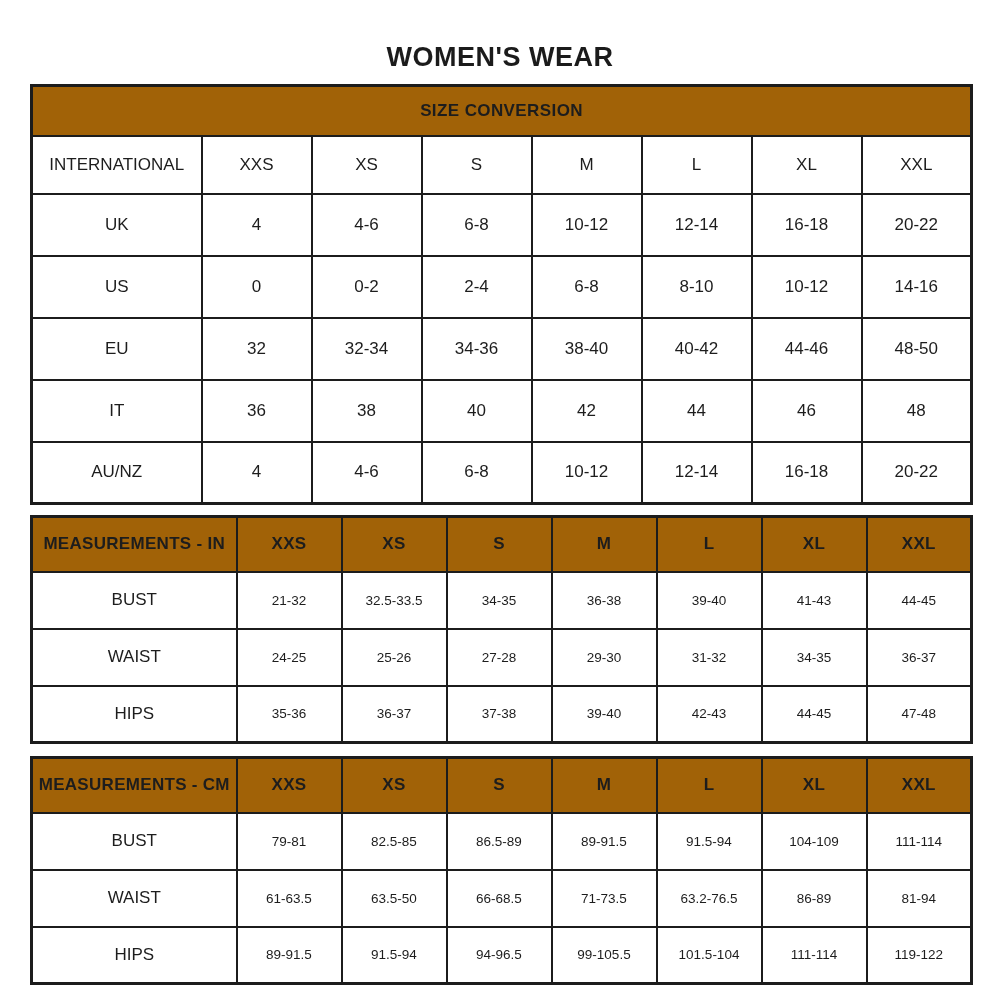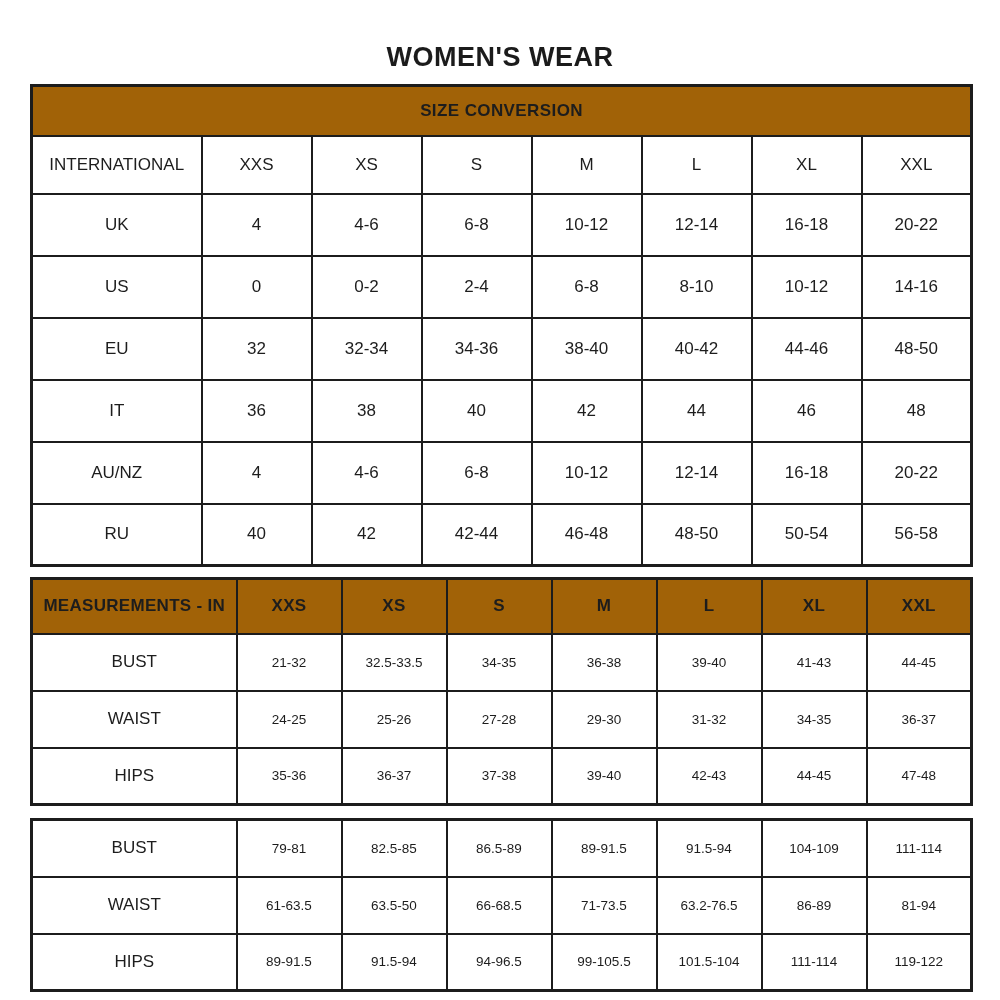--- a/index.html
+++ b/index.html
@@ -136,30 +136,20 @@
     <tr class="data-row">
       <td>AU/NZ</td>
       <td>4</td>
       <td>4-6</td>
       <td>6-8</td>
       <td>10-12</td>
       <td>12-14</td>
       <td>16-18</td>
       <td>20-22</td>
     </tr>
-    <tr class="data-row">
-      <td>RU</td>
-      <td>40</td>
-      <td>42</td>
-      <td>42-44</td>
-      <td>46-48</td>
-      <td>48-50</td>
-      <td>50-54</td>
-      <td>56-58</td>
-    </tr>
   </tbody>
     </table>
 
   <div class="gap-a"></div>
 
   <table class="chart t2">
     <colgroup>
       <col class="c-label">
         <col class="c-size">
         <col class="c-size">
@@ -220,20 +210,30 @@
       <col class="c-label">
         <col class="c-size">
         <col class="c-size">
         <col class="c-size">
       <col class="c-size">
         <col class="c-size">
         <col class="c-size">
         <col class="c-size">
     </colgroup>
     <tbody>
+        <tr class="header-row">
+      <th class="gray">MEASUREMENTS - CM</th>
+      <th class="gray">XXS</th>
+      <th class="gray">XS</th>
+      <th class="gray">S</th>
+      <th class="gray">M</th>
+      <th class="gray">L</th>
+      <th class="gray">XL</th>
+      <th class="gray">XXL</th>
+    </tr>
     <tr class="data-row">
       <td class="rowlabel">BUST</td>
       <td class="val">79-81</td>
       <td class="val">82.5-85</td>
       <td class="val">86.5-89</td>
       <td class="val">89-91.5</td>
       <td class="val">91.5-94</td>
       <td class="val">104-109</td>
       <td class="val">111-114</td>
     </tr>

